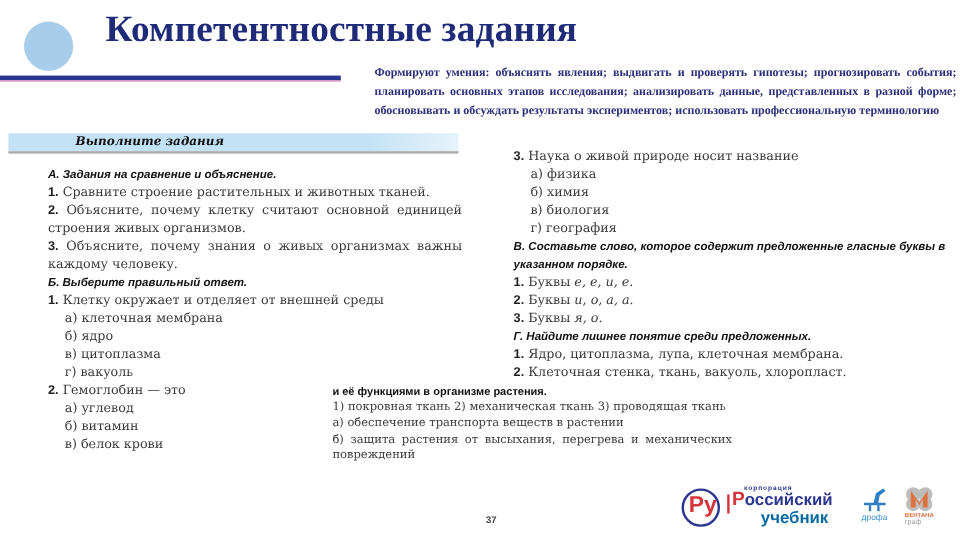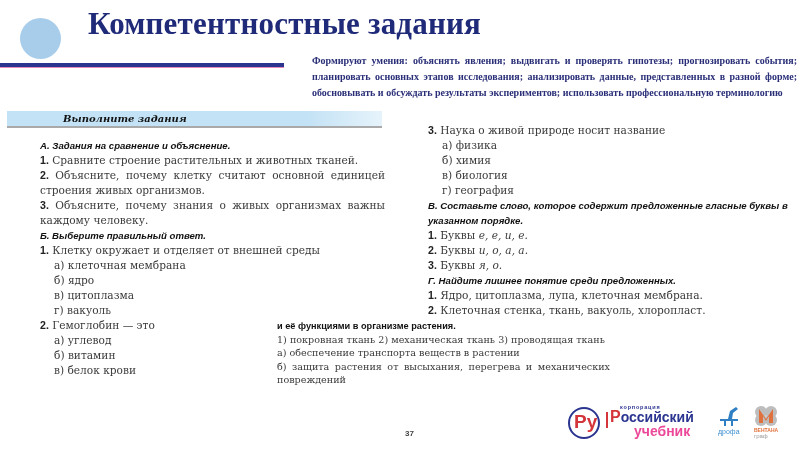--- a/index.html
+++ b/index.html
@@ -32,21 +32,21 @@
 
   .page-num { position: absolute; left: 373px; top: 429px; font-family: "Liberation Sans", sans-serif; font-weight: bold; font-size: 8px; color: #444; margin-left: 32px; }
 
   .logo { position: absolute; left: 568px; top: 404px; width: 135px; height: 36px; }
   .logo-ru { position: absolute; left: 0; top: 3px; width: 32px; height: 32px; border: 2.5px solid #2b3590; border-radius: 50%; }
   .logo-ru-glyph { position: absolute; left: 4px; top: 2px; font-family: "Liberation Sans", sans-serif; font-size: 19px; font-weight: bold; color: #d4353a; }
   .logo-sep { position: absolute; left: 38px; top: 8px; width: 1.5px; height: 16px; background: #d4353a; }
   .logo-small { position: absolute; left: 52px; top: 0; font-family: "Liberation Sans", sans-serif; font-size: 5.5px; font-weight: bold; color: #2b3590; letter-spacing: 0.8px; }
   .logo-line1 { position: absolute; left: 42px; top: 4px; font-family: "Liberation Sans", sans-serif; font-size: 14px; font-weight: bold; color: #2b3590; white-space: nowrap; text-align: center; }
   .logo-line1 .red { color: #d4353a; font-size: 16px; }
-  .logo-line2 { position: absolute; left: 66px; top: 19px; font-family: "Liberation Sans", sans-serif; font-size: 14px; font-weight: bold; color: #ec4899; white-space: nowrap; }
+  .logo-line2 { position: absolute; left: 66px; top: 19px; font-family: "Liberation Sans", sans-serif; font-size: 14px; font-weight: bold; color: #0369a1; white-space: nowrap; }
 
   .drofa { position: absolute; left: 718px; top: 405px; width: 26px; height: 34px; }
   .drofa-label { position: absolute; left: 0; top: 23px; font-family: "Liberation Sans", sans-serif; font-size: 7px; color: #3c8fd0; }
   .ventana { position: absolute; left: 754px; top: 405px; width: 26px; height: 34px; }
   .ventana-label { position: absolute; left: 0; top: 22px; font-family: "Liberation Sans", sans-serif; font-size: 5px; font-weight: bold; color: #e0703c; line-height: 6px; }
   .ventana-label2 { position: absolute; left: 0; top: 28px; font-family: "Liberation Sans", sans-serif; font-size: 6px; color: #999; }
 </style>
 </head>
 <body>
 

